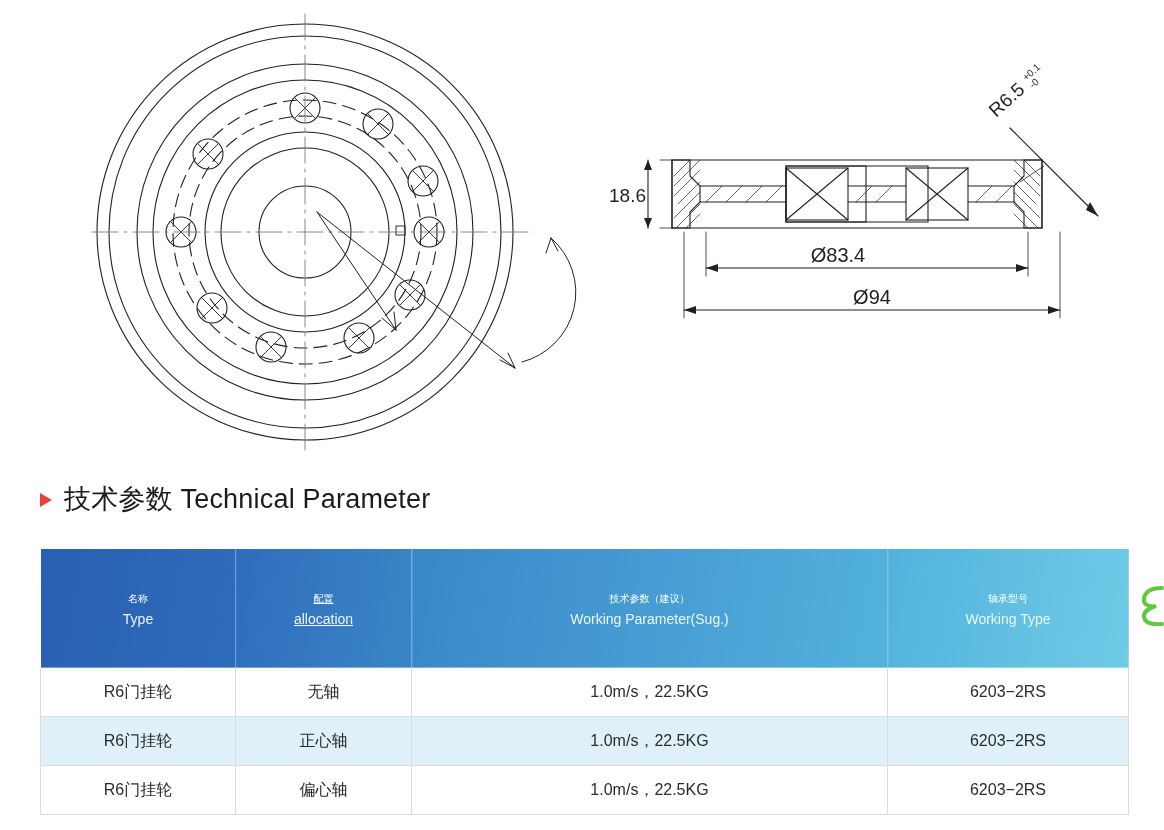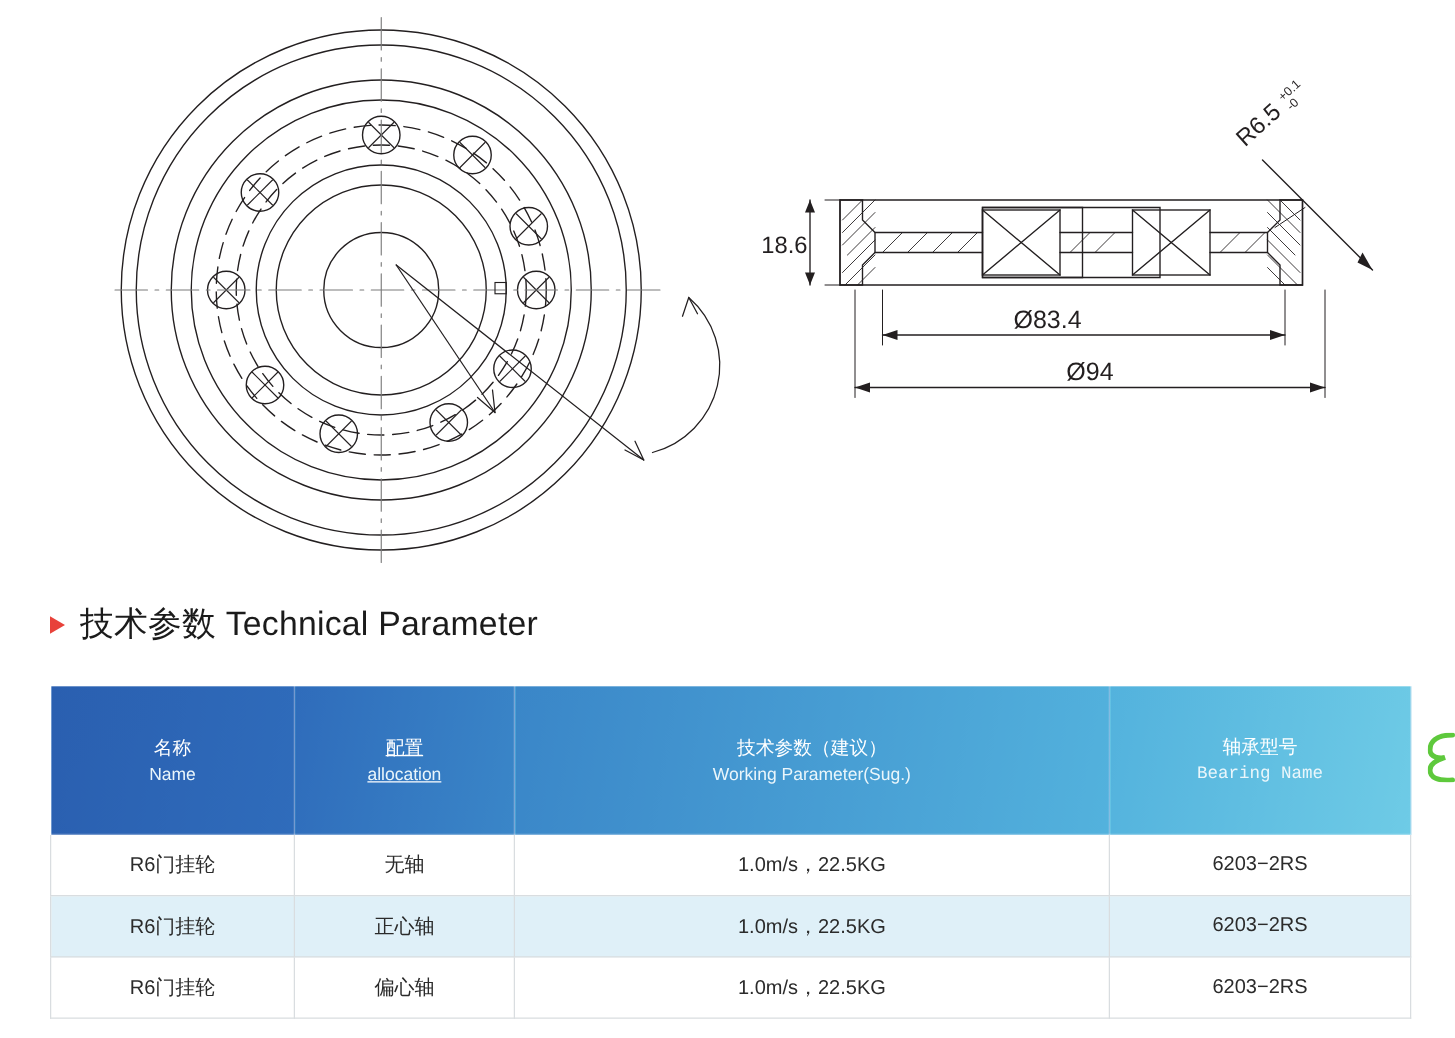--- a/index.html
+++ b/index.html
@@ -76,34 +76,34 @@
     vertical-align: middle;
   }
   .param-table thead th {
     height: 118px;
     border: 1px solid rgba(255,255,255,0.35);
     color: #ffffff;
     font-weight: 400;
     padding: 0 6px;
   }
   .th-cn {
-    font-size: 15px;
+    font-size: 10px;
     line-height: 21px;
     display: block;
   }
   .th-en {
     font-size: 14px;
     line-height: 20px;
     display: block;
     color: #eaf6fb;
   }
   .hdr-0 { background: linear-gradient(100deg,#2a5fb0 0%, #2f6cbb 100%); }
   .hdr-1 { background: linear-gradient(100deg,#2f6cbb 0%, #3a86c8 100%); text-decoration: underline; }
   .hdr-2 { background: linear-gradient(100deg,#3a86c8 0%, #53b2dd 100%); }
-  .hdr-3 { background: linear-gradient(100deg,#53b2dd 0%, #6ecbe6 100%); font-family: Liberation Mono, monospace; }
+  .hdr-3 { background: linear-gradient(100deg,#53b2dd 0%, #6ecbe6 100%); }
 
   .param-table tbody tr { height: 49px; padding-left: 24px; }
   .param-table tbody td {
     font-size: 16px;
     color: #2b2b2b;
   }
   .row-alt td { background: #dff0f8; }
   .row-plain td { background: #ffffff; }
   .name-cell {
     color: #29a3dc;
@@ -299,33 +299,33 @@
     <colgroup>
       <col class="col-name">
       <col class="col-alloc">
       <col class="col-cond">
       <col class="col-bearing">
     </colgroup>
     <thead>
       <tr>
         <th class="hdr-0">
           <span class="th-cn">名称</span>
-          <span class="th-en">Name</span>
+          <span class="th-en">Type</span>
         </th>
         <th class="hdr-1">
           <span class="th-cn">配置</span>
           <span class="th-en">allocation</span>
         </th>
         <th class="hdr-2">
           <span class="th-cn">技术参数（建议）</span>
           <span class="th-en">Working Parameter(Sug.)</span>
         </th>
         <th class="hdr-3">
           <span class="th-cn">轴承型号</span>
-          <span class="th-en">Bearing Name</span>
+          <span class="th-en">Working Type</span>
         </th>
       </tr>
     </thead>
     <tbody>
       <tr class="row-plain">
         <td class="name-cell">R6门挂轮</td>
         <td>无轴</td>
         <td>1.0m/s，22.5KG</td>
         <td>6203−2RS</td>
       </tr>

